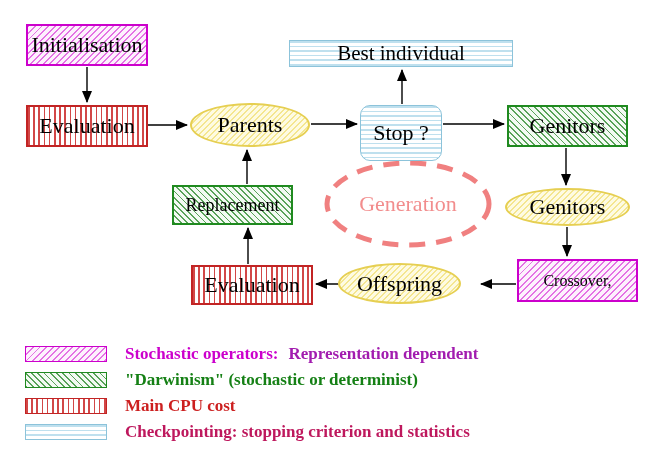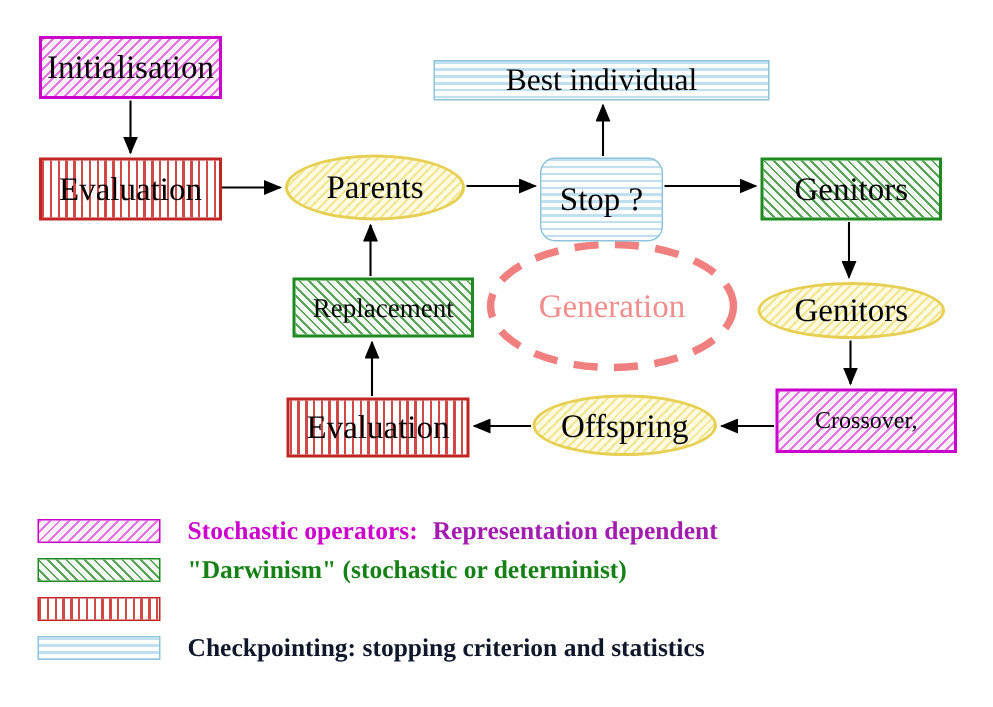--- a/index.html
+++ b/index.html
@@ -92,44 +92,45 @@
   <div class="node stripe-cyan rounded fs-big" style="left:360px;top:105px;width:82px;height:56px;">Stop ?</div>
 
   <div class="node hatch-green fs-big" style="left:507px;top:105px;width:121px;height:42px;">Genitors</div>
 
   <div class="node ellipse-yellow fs-big" style="left:505px;top:188px;width:125px;height:38px;">Genitors</div>
 
   <div class="node hatch-magenta fs-small two-line" style="left:517px;top:259px;width:121px;height:43px;">
     <span>Crossover,</span>
   </div>
 
-  <div class="node ellipse-yellow fs-big" style="left:355px;top:263px;width:123px;height:41px;">Offspring</div>
+  <div class="node ellipse-yellow fs-big" style="left:338px;top:263px;width:123px;height:41px;">Offspring</div>
 
   <div class="node stripe-red fs-big" style="left:191px;top:265px;width:122px;height:40px;">Evaluation</div>
 
-  <div class="node hatch-green fs-rep" style="left:195px;top:185px;width:121px;height:40px;">Replacement</div>
+  <div class="node hatch-green fs-rep" style="left:172px;top:185px;width:121px;height:40px;">Replacement</div>
 
   <div class="generation-label">Generation</div>
 
   <div class="legend">
 
     <div class="legend-row" style="left:25px;top:345px;">
       <span class="legend-swatch hatch-magenta"></span>
       <span class="legend-text" style="color: rgb(204, 0, 204);">Stochastic operators:</span>
       <span class="legend-text2" style="color: #a21caf;">Representation dependent</span>
     </div>
 
     <div class="legend-row" style="left:25px;top:371px;">
       <span class="legend-swatch hatch-green"></span>
       <span class="legend-text" style="color: rgb(21, 128, 21);">"Darwinism" (stochastic or determinist)</span>
     </div>
 
     <div class="legend-row" style="left:25px;top:397px;">
       <span class="legend-swatch stripe-red"></span>
+      <span class="legend-text" style="color: rgb(204, 31, 31);">Main CPU cost</span>
     </div>
 
     <div class="legend-row" style="left:25px;top:423px;">
       <span class="legend-swatch stripe-cyan"></span>
-      <span class="legend-text" style="color: #0f172a;">Checkpointing: stopping criterion and statistics</span>
+      <span class="legend-text" style="color: #be185d;">Checkpointing: stopping criterion and statistics</span>
     </div>
 
   </div>
 </div>
 
 </body></html>

